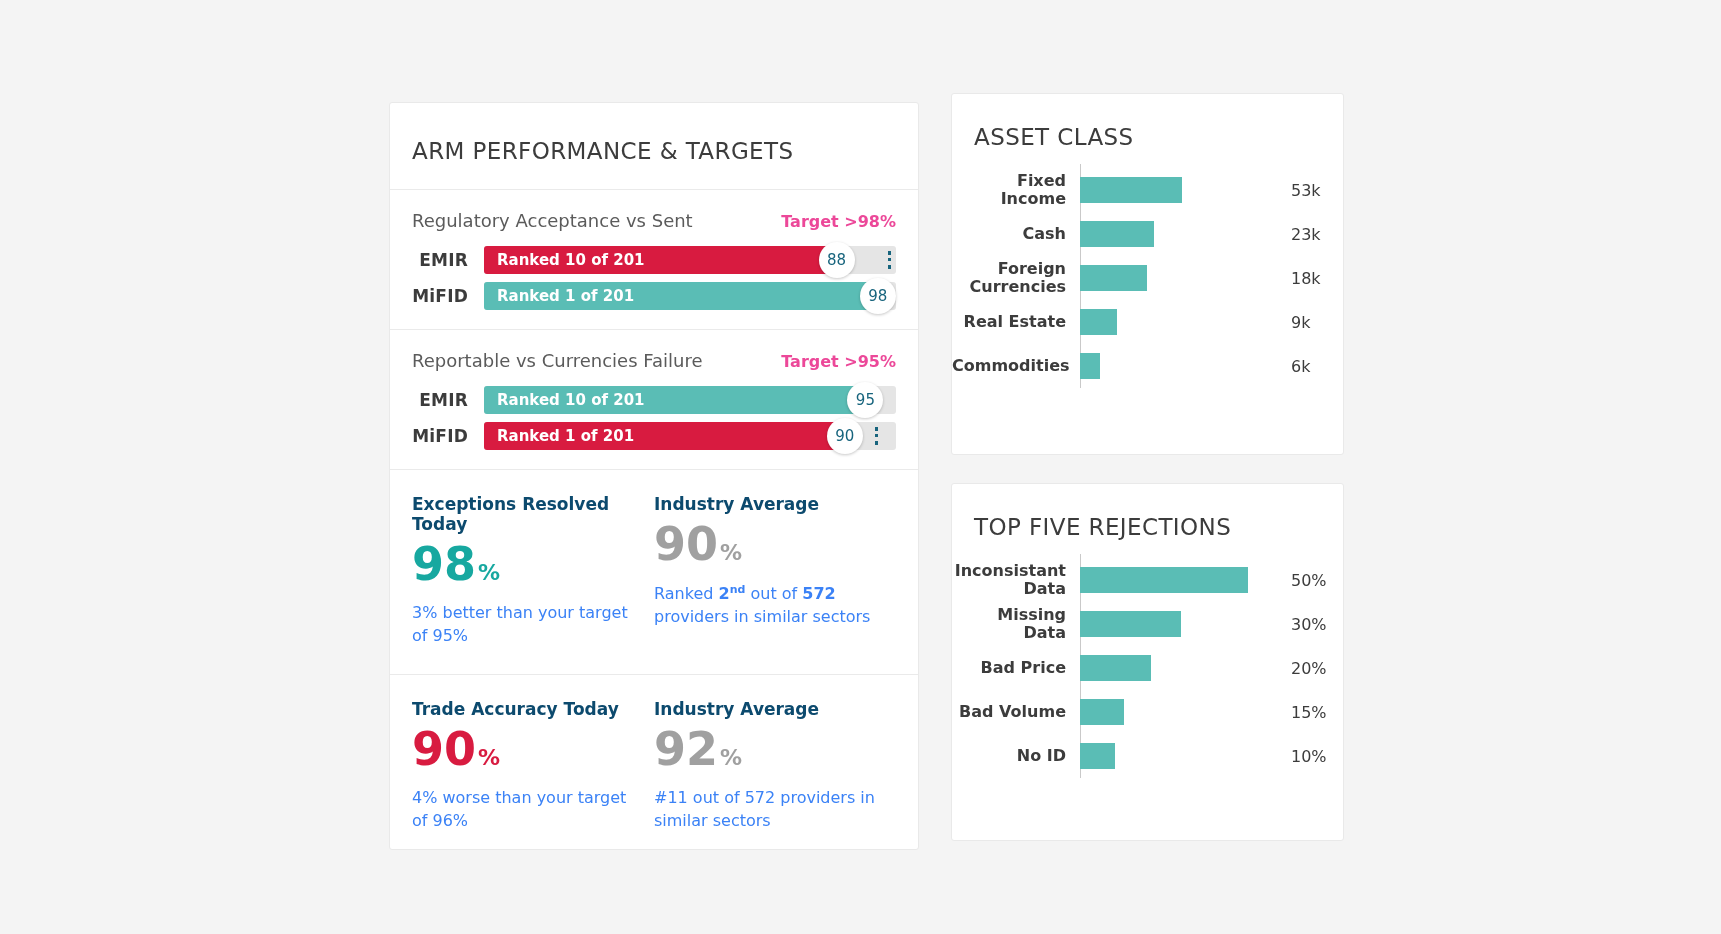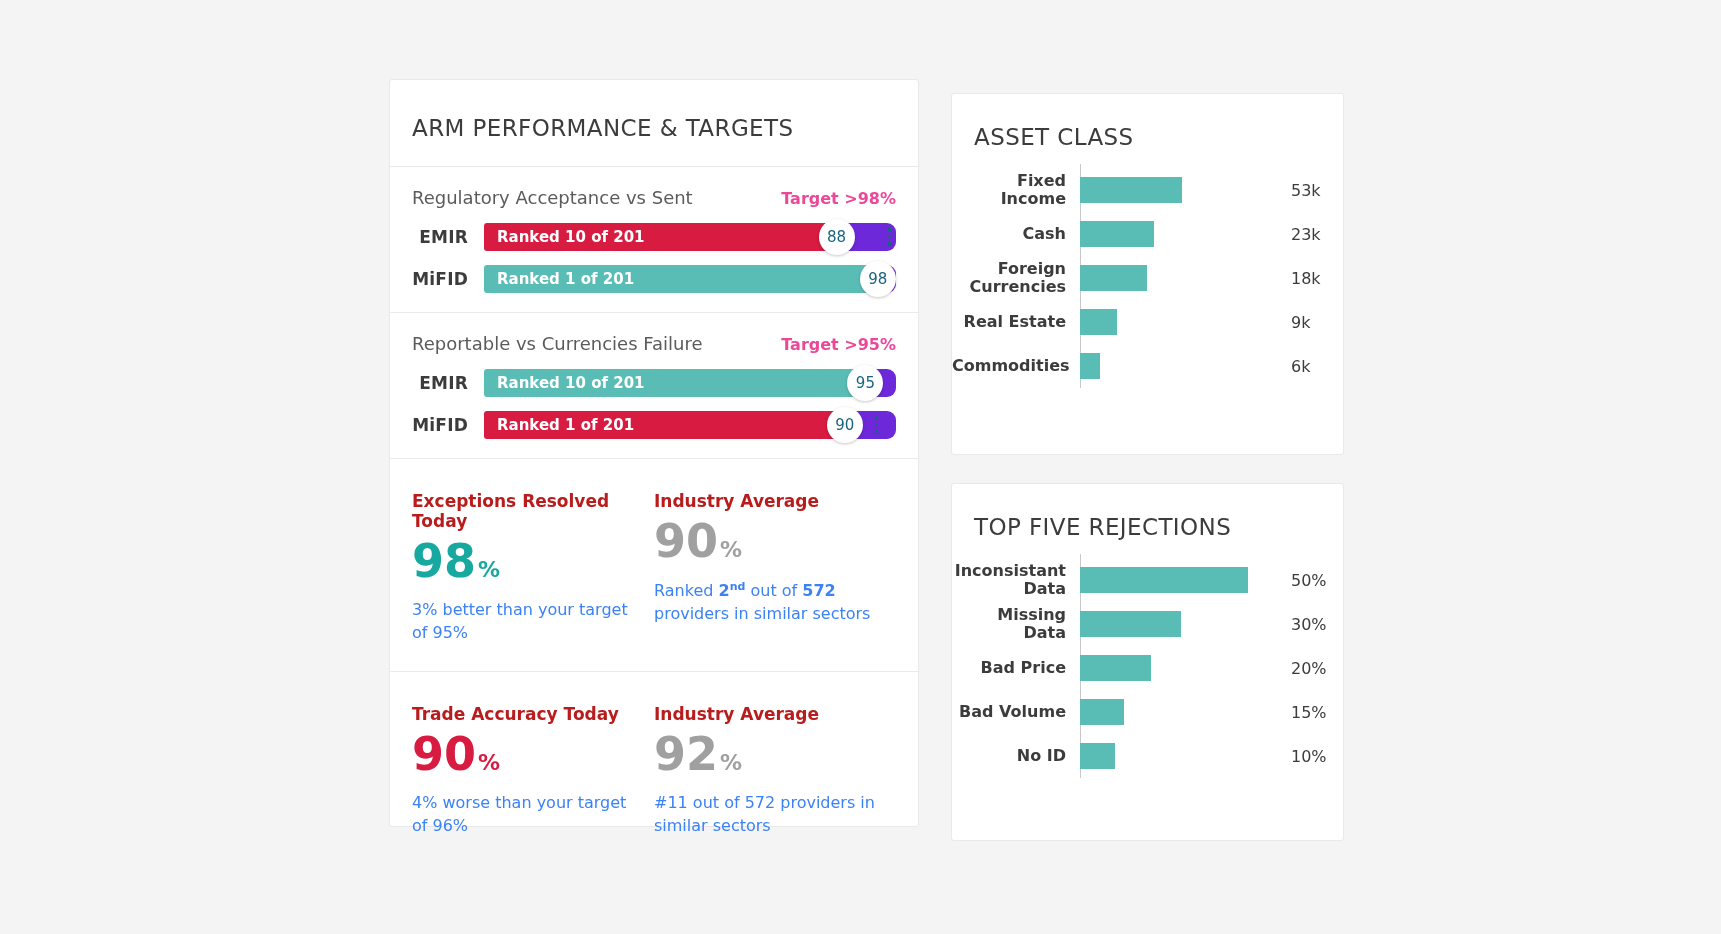--- a/index.html
+++ b/index.html
@@ -21,21 +21,21 @@
   }
 
   
   .card {
     position: absolute;
     background: #ffffff;
     border: 1px solid #e9e9e9;
     border-radius: 3px;
   }
 
-  #card-arm        { left: 389px; top: 79px;  width: 530px; height: 748px; }
+  #card-arm        { left: 389px; top: 102px;  width: 530px; height: 748px; }
   #card-asset      { left: 951px; top: 93px;  width: 393px; height: 362px; }
   #card-rejections { left: 951px; top: 483px; width: 393px; height: 358px; }
 
   .card-title {
     font-size: 23px;
     font-weight: 400;
     letter-spacing: 0.4px;
     color: #3c3c3c;
     font-family: "DejaVu Sans", sans-serif;
   }
@@ -70,39 +70,39 @@
     font-size: 16px;
     font-weight: 700;
     color: #ec4899;
     white-space: nowrap;
   }
 
   .bar-row {
     display: flex;
     align-items: center;
     height: 34px;
-    margin-top: 8px;
+    margin-top: 2px;
   }
 
   .bar-row-label {
     width: 72px;
     text-align: right;
     padding-right: 16px;
     font-size: 17px;
     font-weight: 700;
     color: #3c3c3c;
     letter-spacing: 0.2px;
   }
 
   .bar-track {
     position: relative;
     flex: 1;
     height: 28px;
-    background: #6d28d9;
-    border-radius: 9px;
+    background: #e5e5e5;
+    border-radius: 3px;
   }
 
   .bar-fill {
     position: absolute;
     left: 0;
     top: 0;
     height: 28px;
     border-radius: 3px;
     display: flex;
     align-items: center;
@@ -149,23 +149,22 @@
   .stats-block {
     padding: 24px 22px 26px 22px;
     display: flex;
   }
 
   .stat-col { width: 50%; padding-right: 14px; }
 
   .stat-heading {
     font-size: 17px;
     font-weight: 700;
-    color: #b91c1c;
+    color: #0c4a6e;
     margin-bottom: 6px;
-    margin-top: 8px;
   }
 
   .stat-value {
     font-weight: 700;
     line-height: 1.05;
     margin-bottom: 14px;
     white-space: nowrap;
   }
 
   .stat-value .num  { font-size: 46px; }

